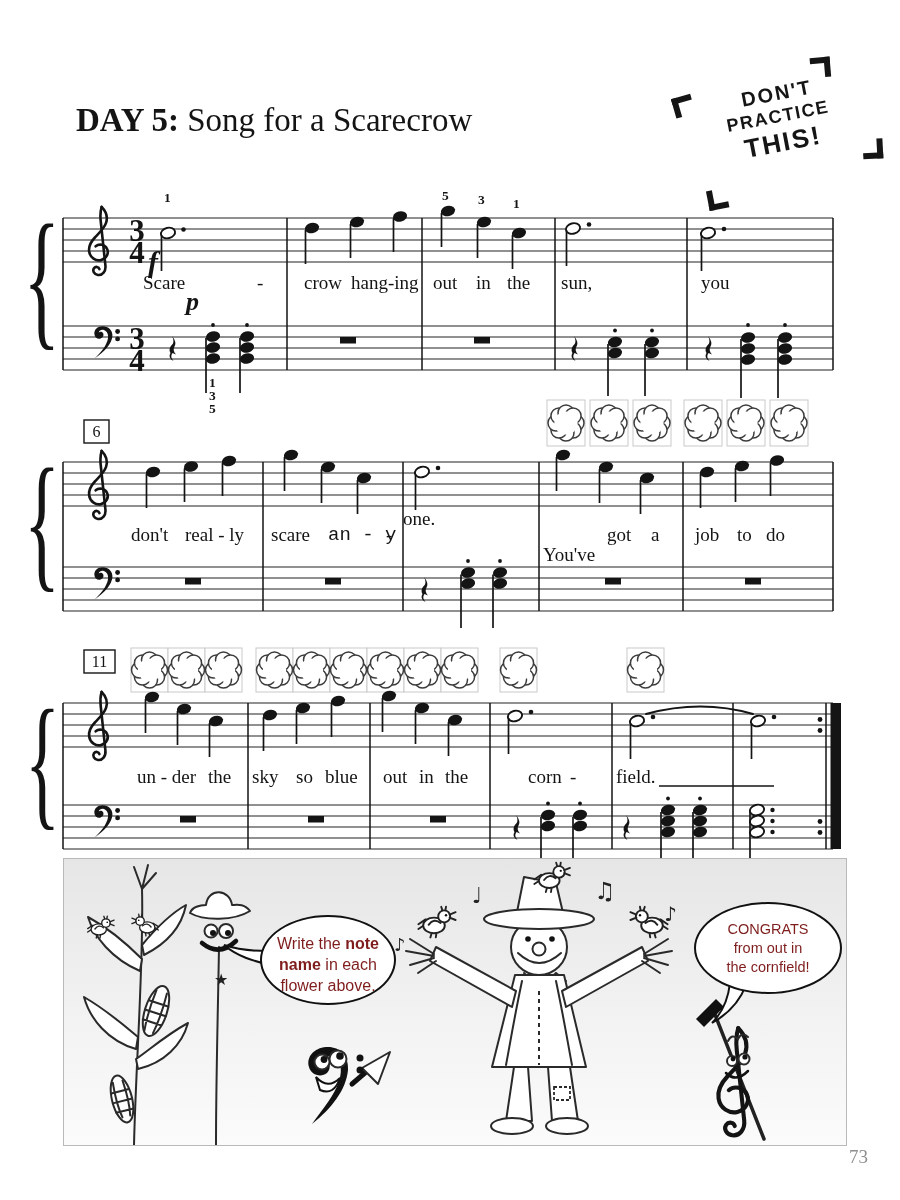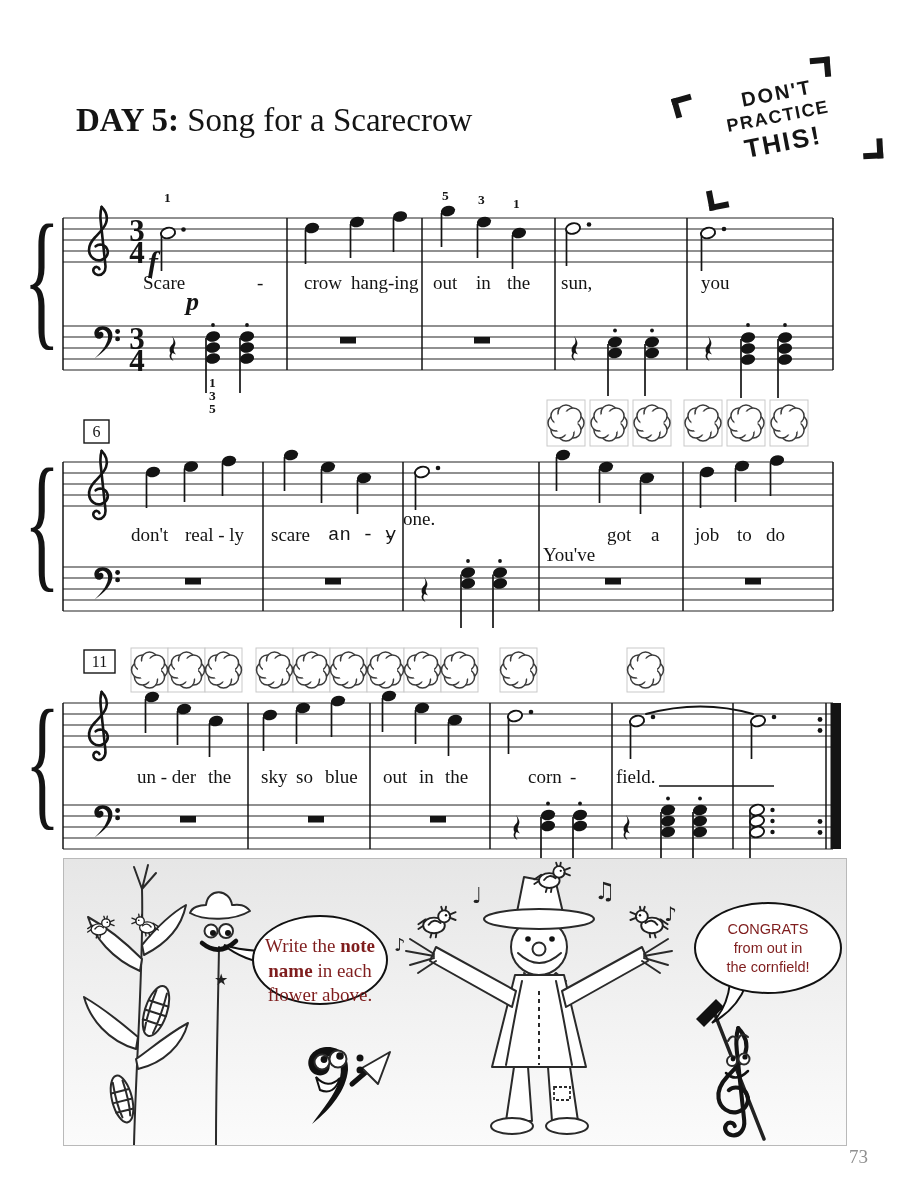--- a/index.html
+++ b/index.html
@@ -41,21 +41,21 @@
   .fing{font-size:13.5px;font-weight:bold;}
   .dyn{font-style:italic;font-weight:bold;}
   
   .illus-box{position:absolute;left:63px;top:858px;width:782px;height:286px;
              border:1px solid #b9b9b9;background:linear-gradient(180deg,#e6e6e6,#f2f2f2 55%,#fbfbfb);}
   .illus-svg{position:absolute;left:0;top:0;width:782px;height:286px;}
   .ln{stroke:#2a2a2a;stroke-width:2;fill:none;stroke-linecap:round;}
   .lnf{stroke:#2a2a2a;stroke-width:2;fill:#fff;stroke-linecap:round;stroke-linejoin:round;}
   .bubble{position:absolute;background:#fff;border:2.2px solid #111;border-radius:50%;
           font-family:"Liberation Sans",sans-serif;color:#7f1d1d;text-align:center;}
-  .bubble-left{left:188px;top:56px;width:132px;height:86px;font-size:19px;line-height:1.3;padding-top:0;font-family:Liberation Serif, serif;}
+  .bubble-left{left:196px;top:56px;width:132px;height:86px;font-size:16px;line-height:1.3;padding-top:0;}
   .bubble-left .pad{padding-top:17px;}
   .bubble-right{left:630px;top:43px;width:144px;height:88px;font-size:14.5px;line-height:1.3;}
   .bubble-right .pad{padding-top:16px;}
   .note-glyph{font-family:"DejaVu Sans",sans-serif;fill:#222;}
   .page-num{position:absolute;left:849px;top:1146px;font-size:19px;color:#8f8f8f;}
 </style>
 </head>
 <body>
 
 <div class="page">
@@ -398,21 +398,21 @@
   <span class="abs lyr" style="left:403px;top:508px;">one.</span>
   <span class="abs lyr" style="left:543px;top:524px;margin-top:20px;">You've</span>
   <span class="abs lyr" style="left:607px;top:524px;">got</span>
   <span class="abs lyr" style="left:651px;top:524px;">a</span>
   <span class="abs lyr" style="left:695px;top:524px;">job</span>
   <span class="abs lyr" style="left:737px;top:524px;">to</span>
   <span class="abs lyr" style="left:766px;top:524px;">do</span>
 
   <span class="abs lyr" style="left:137px;top:766px;">un - der</span>
   <span class="abs lyr" style="left:208px;top:766px;">the</span>
-  <span class="abs lyr" style="left:261px;top:766px;">sky</span>
+  <span class="abs lyr" style="left:252px;top:766px;">sky</span>
   <span class="abs lyr" style="left:296px;top:766px;">so</span>
   <span class="abs lyr" style="left:325px;top:766px;">blue</span>
   <span class="abs lyr" style="left:383px;top:766px;">out</span>
   <span class="abs lyr" style="left:419px;top:766px;">in</span>
   <span class="abs lyr" style="left:445px;top:766px;">the</span>
   <span class="abs lyr" style="left:528px;top:766px;">corn</span>
   <span class="abs lyr" style="left:570px;top:766px;">-</span>
   <span class="abs lyr" style="left:616px;top:766px;">field.</span>
 
   <div class="illus-box">

